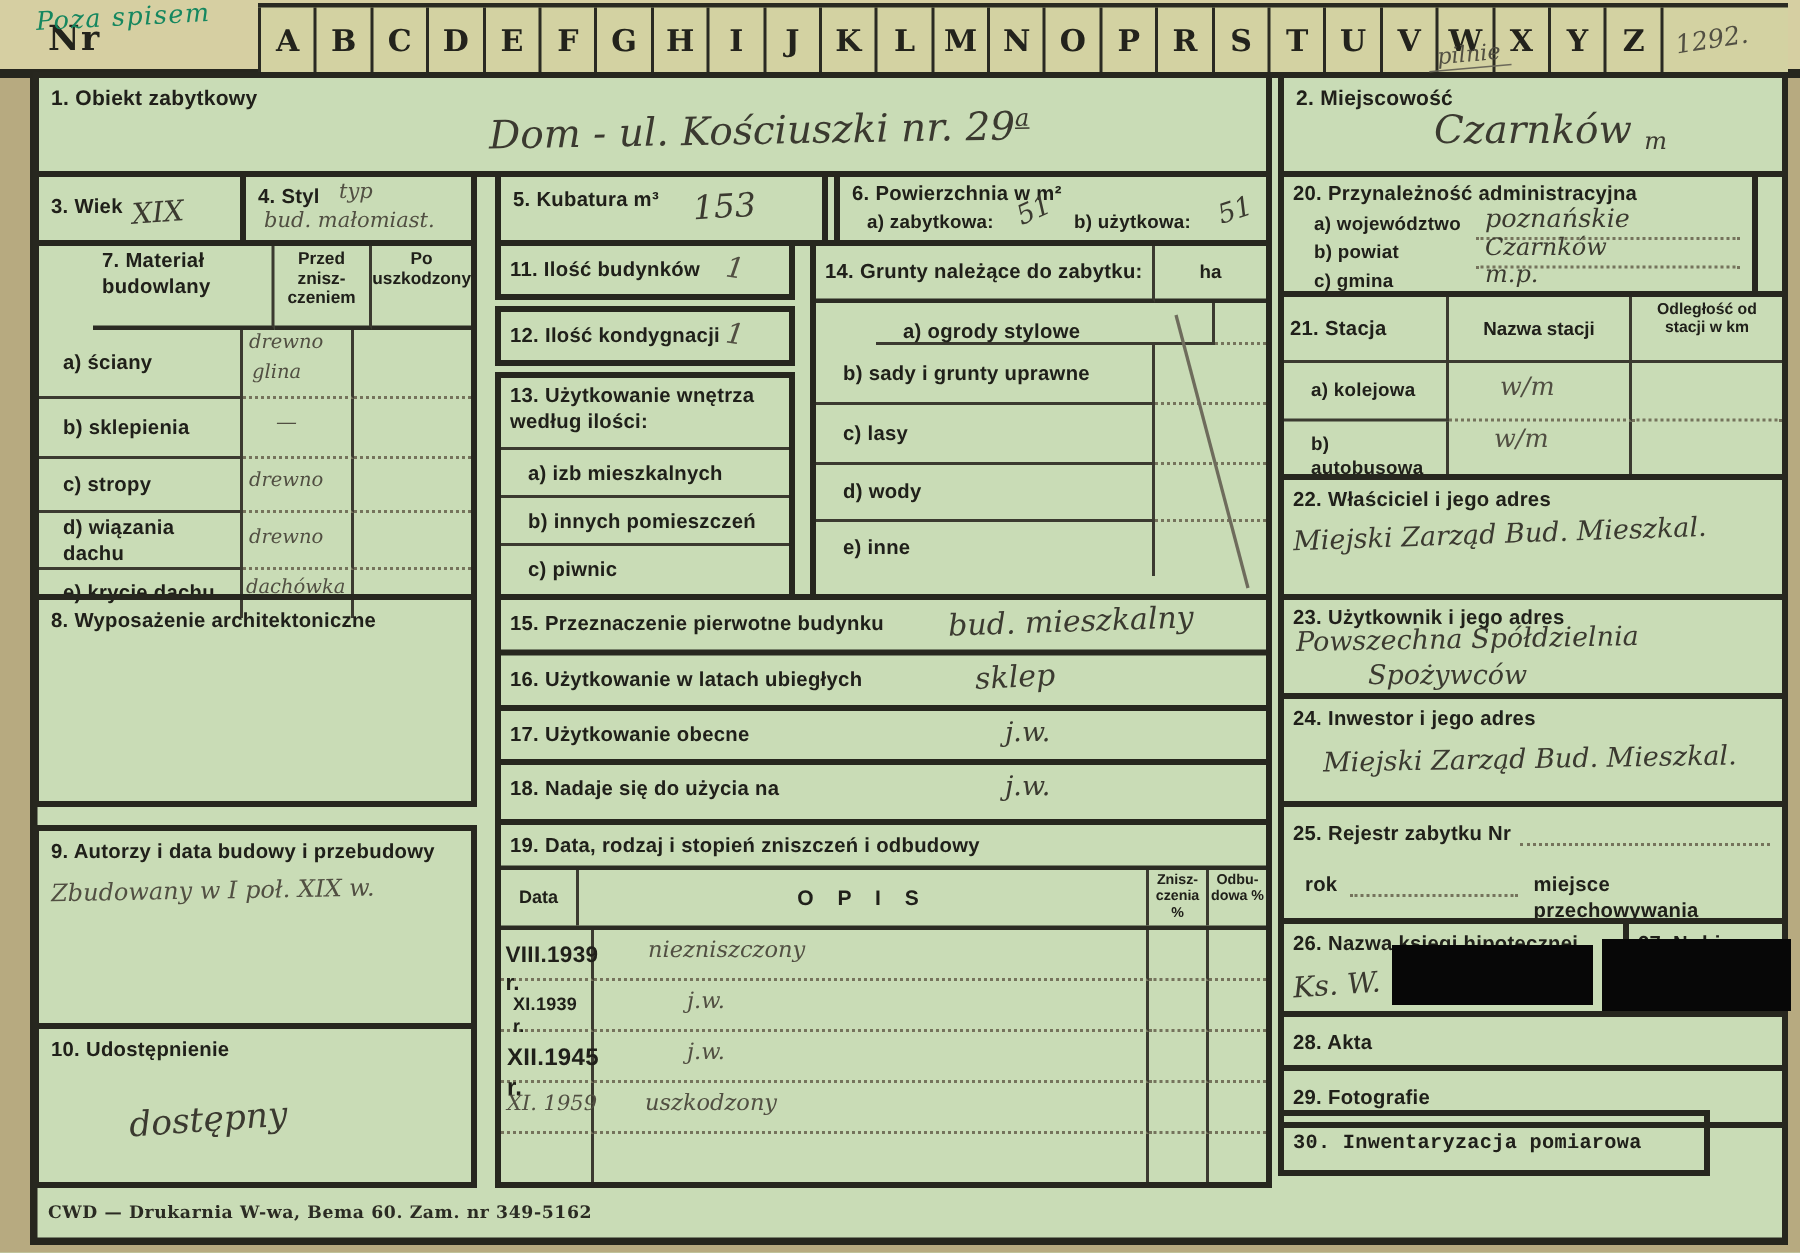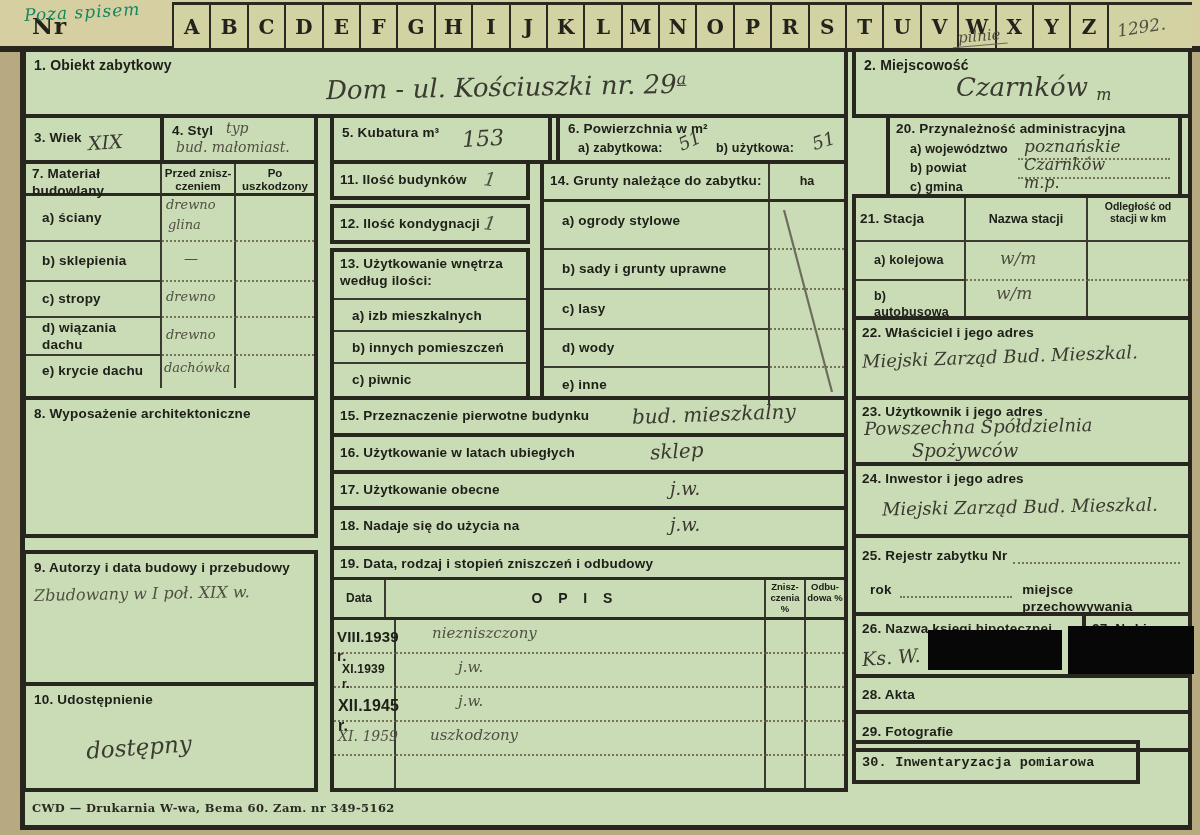--- a/index.html
+++ b/index.html
@@ -123,21 +123,21 @@
   </div>
   <div class="box" style="left:556px;top:114px;width:292px;height:50px;">
     <span class="lbl abs" style="left:8px;top:3px;">6. Powierzchnia w m²</span>
     <span class="lbl abs" style="left:18px;top:23px;font-size:12.5px;">a) zabytkowa:</span>
     <span class="hw hw-dark abs" style="left:118px;top:12px;font-size:18px;transform:rotate(-24deg);">51</span>
     <span class="lbl abs" style="left:156px;top:23px;font-size:12.5px;" data_bind="">b) użytkowa:</span>
     <span class="hw hw-dark abs" style="left:252px;top:12px;font-size:18px;transform:rotate(-18deg);">51</span>
   </div>
 
   <div class="box" style="left:22px;top:160px;width:296px;height:240px;">
-    <div class="trow" style="height:32px;">
+    <div class="trow" style="height:56px;margin-left:36px;">
       <div class="tcell vline hthick" style="width:136px;">
           <span class="lbl abs" style="left:6px;top:2px;">7. Materiał budowlany</span>
         </div>
       <div class="tcell vline hthick cLbl" style="width:74px;padding-top:3px;font-size:11.5px;">Przed znisz­czeniem</div>
       <div class="tcell hthick cLbl" style="flex:1;padding-top:3px;font-size:11.5px;">Po uszkodzony</div>
     </div>
     <div class="trow" style="height:46px;">
       <div class="tcell vline hsolid" style="width:136px;">
           <span class="lbl abs" style="left:16px;top:14px;">a) ściany</span>
         </div>
@@ -222,21 +222,21 @@
       </div>
   </div>
 
   <div class="box" style="left:540px;top:160px;width:308px;height:240px;">
     <div class="trow" style="height:38px;">
       <div class="tcell vline hthick" style="width:226px;">
           <span class="lbl abs" style="left:6px;top:9px;">14. Grunty należące do zabytku:</span>
         </div>
       <div class="tcell hthick cLbl" style="flex:1;padding-top:10px;font-size:12.5px;">ha</div>
     </div>
-    <div class="trow" style="height:48px;">
+    <div class="trow" style="height:28px;padding-left:40px;">
       <div class="tcell vline hsolid" style="width:226px;">
           <span class="lbl abs" style="left:18px;top:11px;">a) ogrody stylowe</span>
         </div>
       <div class="tcell hdot" style="flex:1;"></div>
     </div>
     <div class="trow" style="height:40px;">
       <div class="tcell vline hsolid" style="width:226px;">
           <span class="lbl abs" style="left:18px;top:11px;">b) sady i grunty uprawne</span>
         </div>
       <div class="tcell hdot" style="flex:1;"></div>
@@ -334,21 +334,21 @@
       <div class="tcell hdot" style="width:38px;"></div>
     </div>
     <div class="trow" style="height:32px;">
       <div class="tcell vline" style="width:62px;"></div>
       <div class="tcell vline" style="flex:1;"></div>
       <div class="tcell vline" style="width:40px;"></div>
       <div class="tcell" style="width:38px;"></div>
     </div>
   </div>
 
-  <div class="box" style="left:886px;top:114px;width:296px;height:84px;">
+  <div class="box" style="left:852px;top:114px;width:320px;height:84px;">
     <span class="lbl abs" style="left:6px;top:3px;">20. Przynależność administracyjna</span>
     <div class="abs" style="left:20px;top:24px;right:8px;display:flex;">
       <span class="lbl" style="width:108px;font-size:12.5px;">a) województwo</span>
       <span class="dotted" style="flex:1;position:relative;height:16px;">
           <span class="hw hw-dark abs" style="left:6px;top:-6px;font-size:17px;">poznańskie</span>
         </span>
     </div>
     <div class="abs" style="left:20px;top:43px;right:8px;display:flex;">
       <span class="lbl" style="width:108px;font-size:12.5px;">b) powiat</span>
       <span class="dotted" style="flex:1;position:relative;height:16px;">

